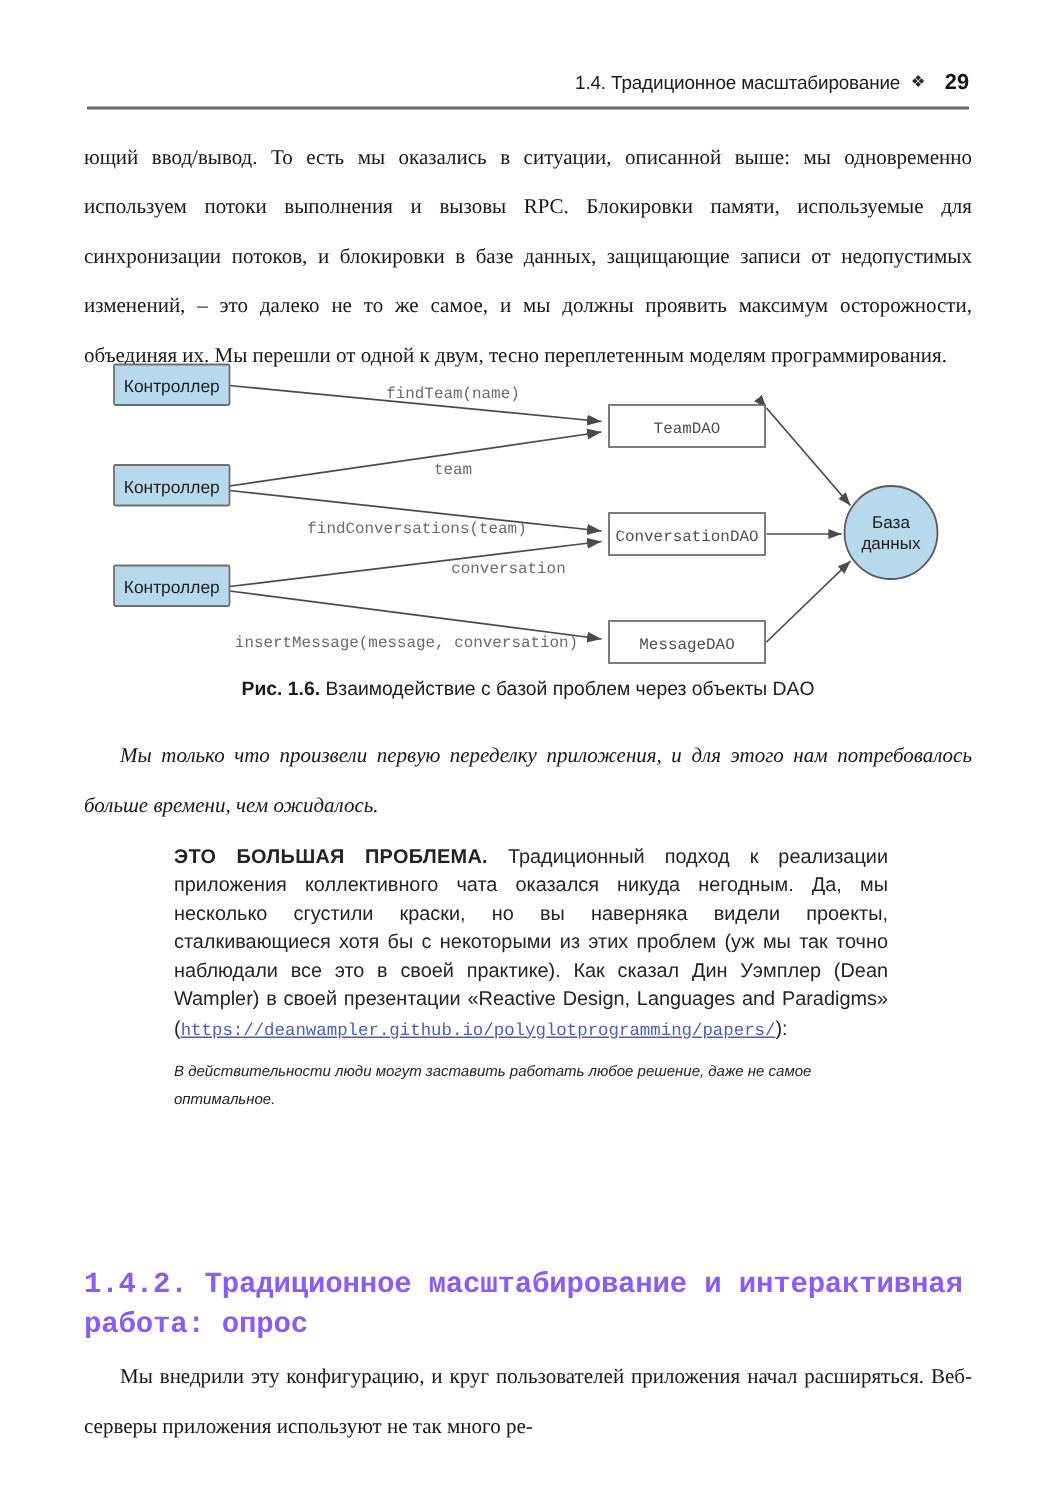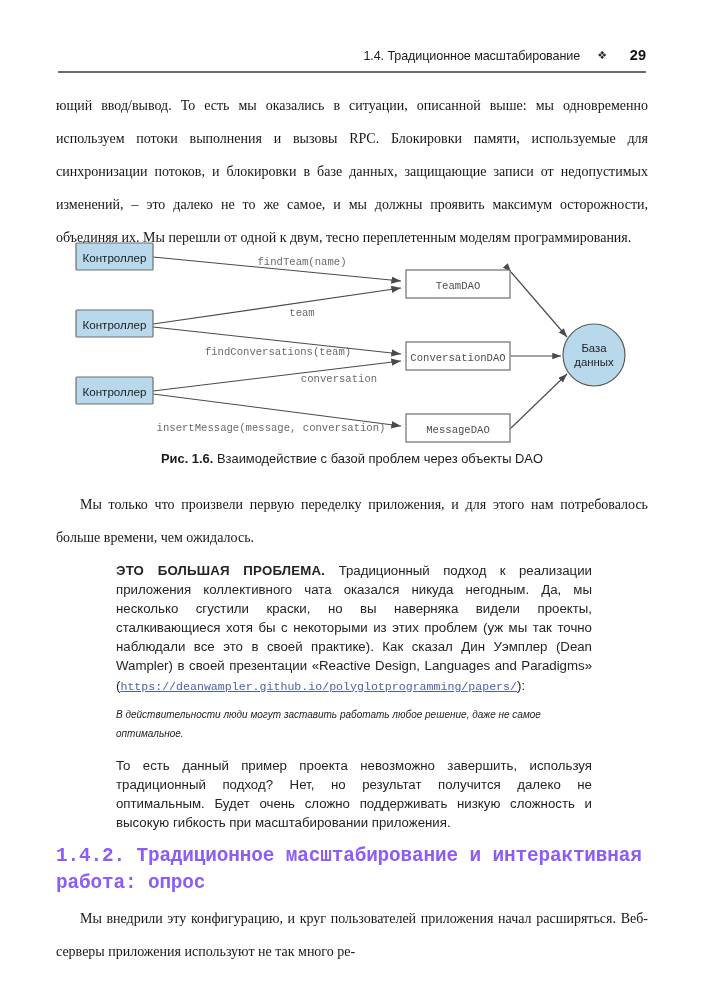--- a/index.html
+++ b/index.html
@@ -25,21 +25,21 @@
   
   .runhead {
     position: absolute;
     left: 56px;
     right: 56px;
     top: 47px;
     height: 22px;
     display: flex;
     align-items: baseline;
     justify-content: flex-end;
-    gap: 14px;
+    gap: 4px;
     font-family: "Liberation Sans", "DejaVu Sans", sans-serif;
   }
   .runhead-title {
     font-size: 12.6px;
     letter-spacing: -0.1px;
     color: #1b1b1b;
   }
   .runhead-orn {
     font-size: 11px;
     color: #2b2b2b;
@@ -75,21 +75,21 @@
     font-size: 14px;
     line-height: 33px;
     text-align: justify;
     text-justify: inter-word;
     hyphens: manual;
     color: #161616;
   }
   p.serif.indent { text-indent: 24px; }
 
   #para-open { top: 89px; }
-  #para-after-fig { top: 488px; }
+  #para-after-fig { top: 488px; font-style: italic; }
   #para-last { top: 902px; }
 
   
   .figure {
     position: absolute;
     left: 56px;
     top: 232px;
     width: 592px;
     height: 215px;
   }
@@ -250,23 +250,20 @@
   <div class="callout" id="callout-1">
     <p><span class="lead-in">ЭТО БОЛЬШАЯ ПРОБЛЕМА.</span><span> Традиционный подход к реализации приложения коллективного чата оказался никуда негодным. Да, мы несколько сгустили краски, но вы наверняка видели проекты, сталкивающиеся хотя бы с некоторыми из этих проблем (уж мы так точно наблюдали все это в своей практике). Как сказал Дин Уэмплер (Dean Wampler) в своей презентации «Reactive Design, Languages and Paradigms» (</span><a class="url-link" href="#">https://deanwampler.github.io/polyglotprogramming/papers/</a><span>):</span></p>
   </div>
 
   <div class="callout" id="callout-quote">
     <p>
         <span class="quote-it">В действительности люди могут заставить работать любое решение, даже не самое оптимальное.</span>
       </p>
   </div>
 
-  <div class="callout" id="callout-2">
-    <p>То есть данный пример проекта невозможно завершить, используя традиционный подход? Нет, но результат получится далеко не оптимальным. Будет очень сложно поддерживать низкую сложность и высокую гибкость при масштабировании приложения.</p>
-  </div>
 
   <div class="sect-head">
     <div>1.4.2. Традиционное масштабирование и интерактивная</div>
     <div>работа: опрос</div>
   </div>
 
   <div class="body-col" id="para-last" style="position:absolute;">
     <p class="serif indent">Мы внедрили эту конфигурацию, и круг пользователей приложения начал расширяться. Веб-серверы приложения используют не так много ре-</p>
   </div>
 

